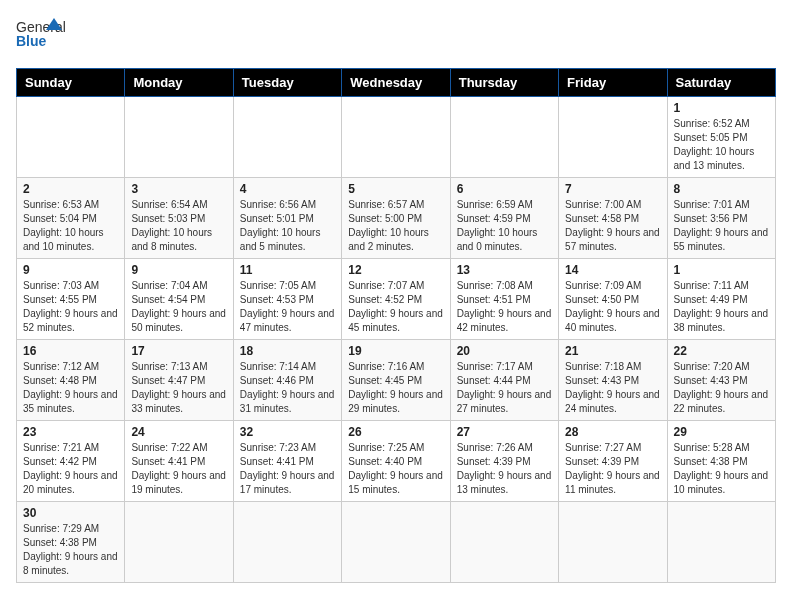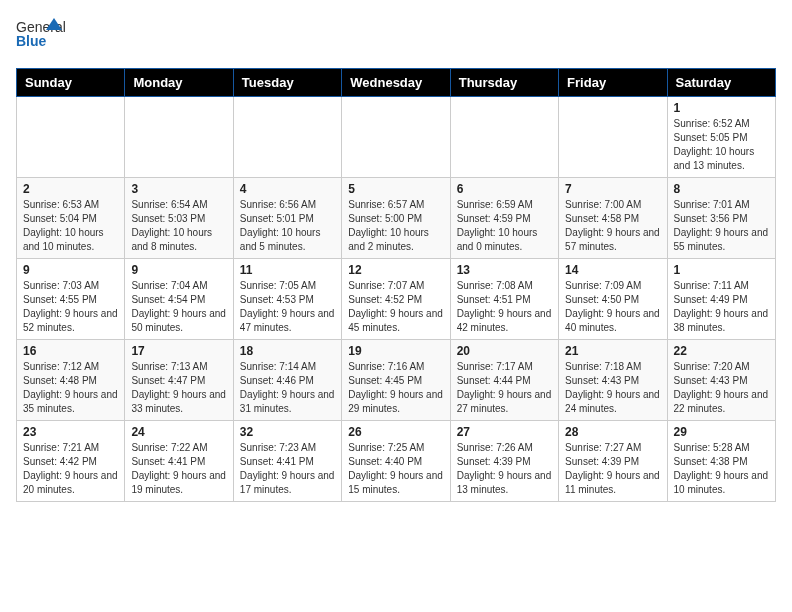--- a/index.html
+++ b/index.html
@@ -294,14 +294,28 @@
 Sunset: 4:39 PM
 Daylight: 9 hours and 11 minutes.</div>
         </td>
         <td>
           <span class="day-number">29</span>
           <div class="day-info">Sunrise: 5:28 AM
 Sunset: 4:38 PM
 Daylight: 9 hours and 10 minutes.</div>
         </td>
       </tr>
+      <tr>
+        <td>
+          <span class="day-number">30</span>
+          <div class="day-info">Sunrise: 7:29 AM
+Sunset: 4:38 PM
+Daylight: 9 hours and 8 minutes.</div>
+        </td>
+        <td class="empty-cell"></td>
+        <td class="empty-cell"></td>
+        <td class="empty-cell"></td>
+        <td class="empty-cell"></td>
+        <td class="empty-cell"></td>
+        <td class="empty-cell"></td>
+      </tr>
     </tbody>
 </table>
 
 </body></html>

